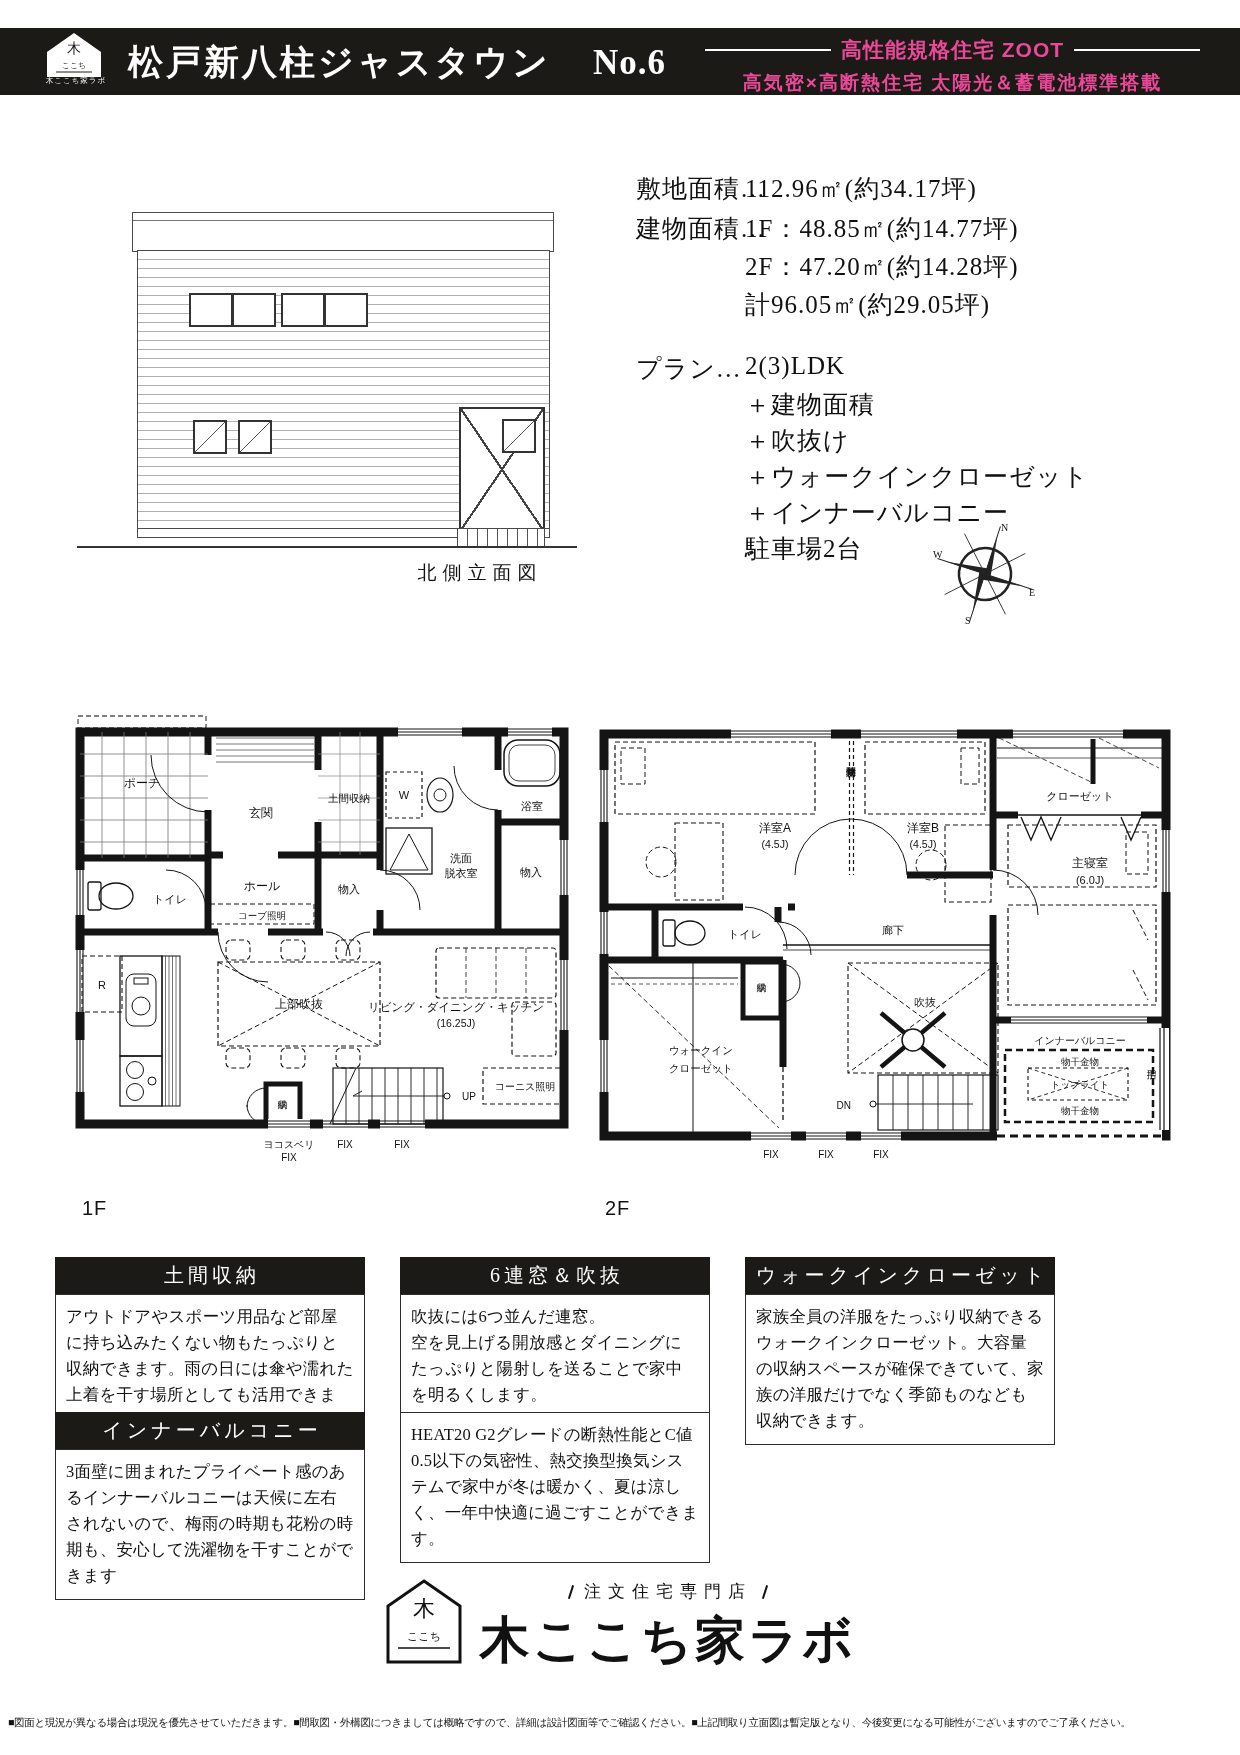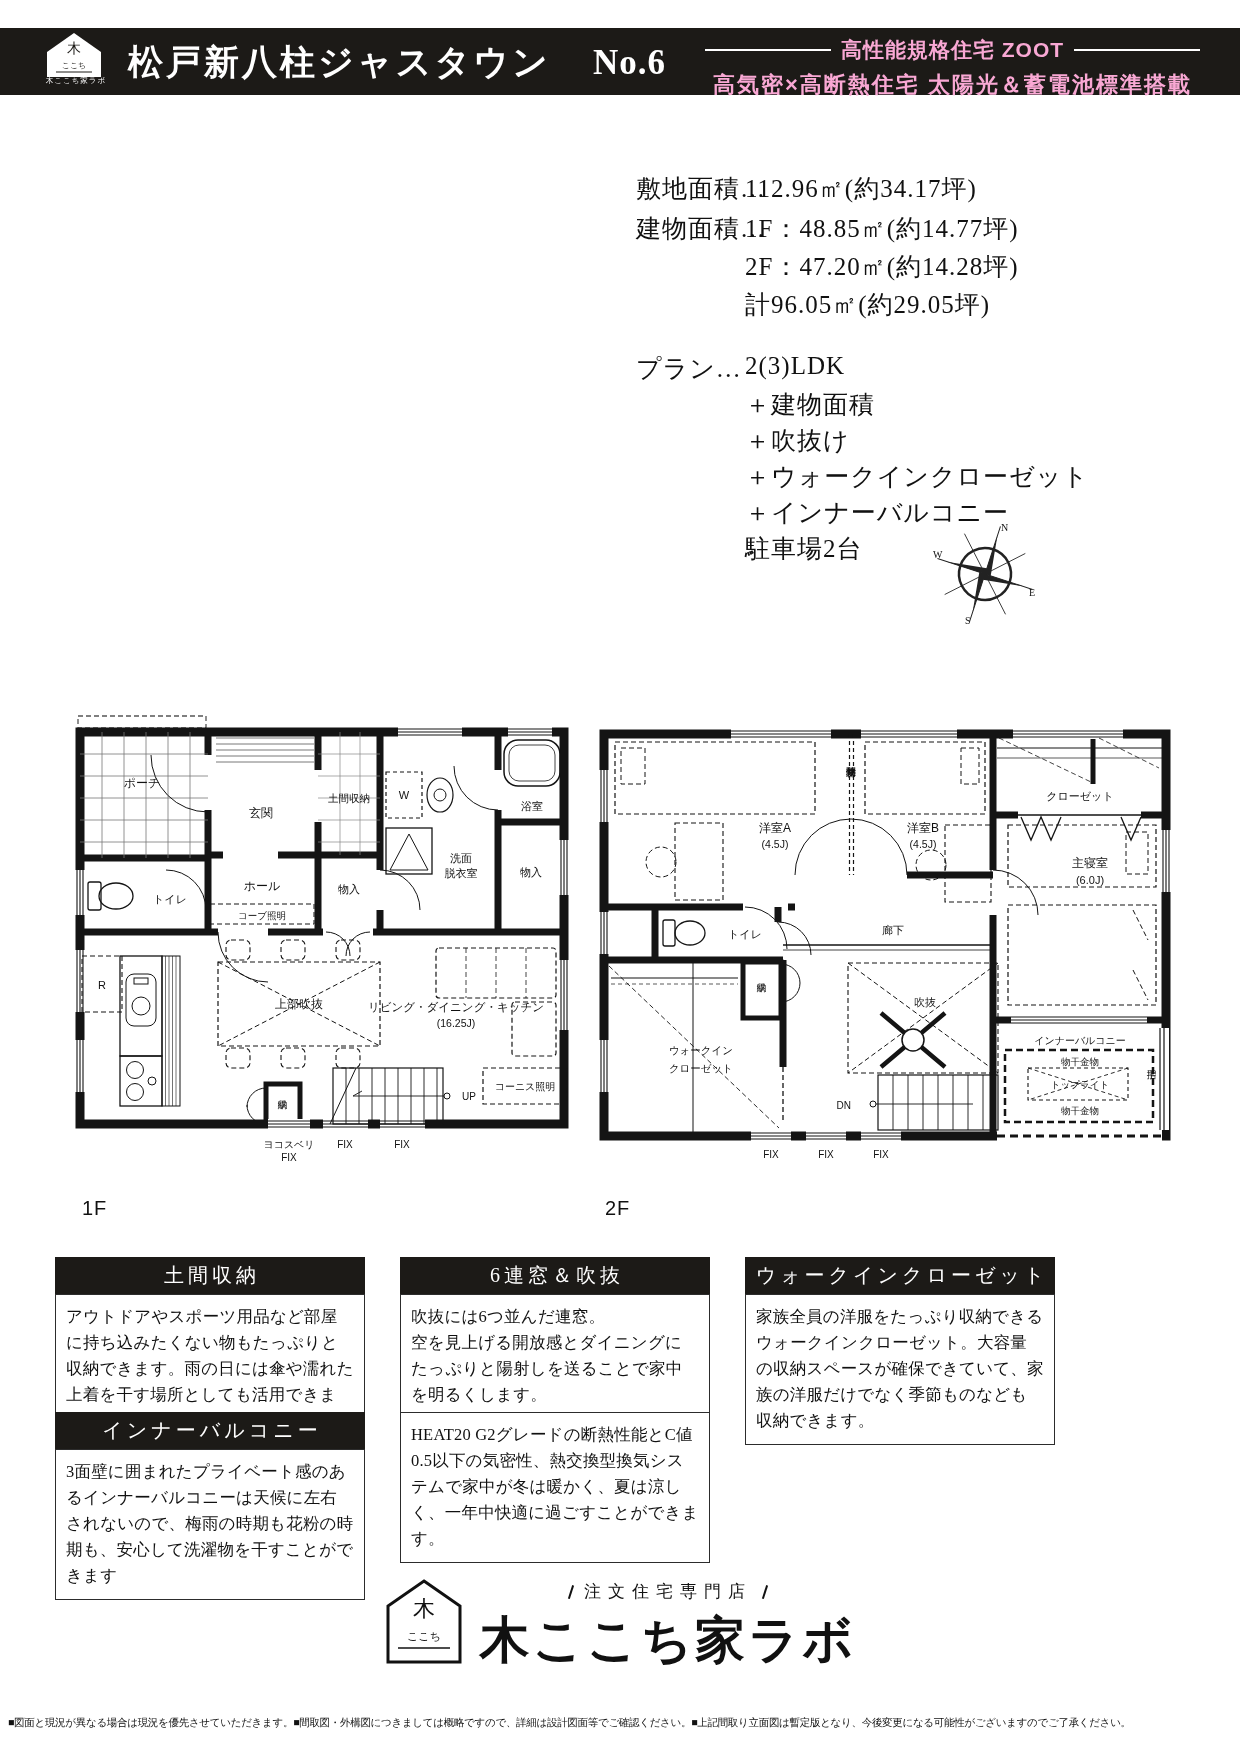--- a/index.html
+++ b/index.html
@@ -6,24 +6,24 @@
   .page{position:relative;width:1240px;height:1755px;margin:0 auto;background:#fff;overflow:hidden;
         font-family:"Liberation Serif",serif;color:#111}
   .abs{position:absolute}
 
   
   .topbar{position:absolute;left:0;top:28px;width:1240px;height:67px;background:#1c1a17}
   .logo-name{position:absolute;left:34px;top:48px;width:84px;text-align:center;color:#fff;
              font-size:7.5px;font-family:"Liberation Sans",sans-serif;letter-spacing:1px}
   .title{position:absolute;left:128px;top:11px;font-size:35px;font-weight:bold;color:#fff;letter-spacing:3px;white-space:nowrap}
   .title .no{margin-left:42px;letter-spacing:1px}
-  .brand{position:absolute;left:705px;top:8px;width:495px;color:#f9a8d4;font-family:"Liberation Sans",sans-serif}
+  .brand{position:absolute;left:705px;top:8px;width:495px;color:#ec4899;font-family:"Liberation Sans",sans-serif}
   .b1{display:flex;align-items:center;gap:10px;font-size:21px;font-weight:bold;letter-spacing:1px}
   .b1 .rule{flex:1;height:2px;background:#fff}
-  .b2{margin-top:6px;text-align:center;font-size:22px;font-weight:bold;letter-spacing:2px}
+  .b2{margin-top:6px;text-align:center;font-size:19px;font-weight:bold;letter-spacing:2px}
 
   
   .specs{position:absolute;left:628px;top:160px;width:575px;height:450px}
   .sr{position:absolute;font-size:25px;letter-spacing:1px;white-space:nowrap}
   .sr .lab{position:absolute;left:8px;top:0}
   .sr .val{position:absolute;left:117px;top:0}
 
   
   .elev{position:absolute;left:75px;top:190px;width:505px;height:400px}
   .parapet{position:absolute;left:57px;top:22px;width:420px;height:38px;border:1.5px solid #4a4a4a;background:#fff}
@@ -125,20 +125,36 @@
         <span class="val">＋ウォークインクローゼット</span>
       </div>
     <div class="sr" style="top:336px">
         <span class="val">＋インナーバルコニー</span>
       </div>
     <div class="sr" style="top:372px">
         <span class="val">駐車場2台</span>
       </div>
   </div>
 
+  <div class="elev">
+    <div class="parapet">
+        <div class="pline"></div>
+      </div>
+    <div class="ebody"></div>
+    <div class="ewin mull" style="left:114px;top:103px;width:83px;height:30px"></div>
+    <div class="ewin mull" style="left:206px;top:103px;width:83px;height:30px"></div>
+    <div class="abs xwin" style="left:118px;top:230px;width:30px;height:30px"></div>
+    <div class="abs xwin" style="left:163px;top:230px;width:30px;height:30px"></div>
+    <div class="door"></div>
+    <div class="abs xwin" style="left:427px;top:229px;width:30px;height:30px"></div>
+    <div class="found"></div>
+    <div class="pgrid"></div>
+    <div class="ground"></div>
+    <div class="ecap">北側立面図</div>
+  </div>
 
   <svg class="abs" style="left:925px;top:518px" width="120" height="112" viewBox="0 0 120 112">
     <g transform="rotate(18 60 56)" stroke="#222" fill="none">
       <circle cx="60" cy="56" r="26" stroke-width="2.5"></circle>
       <path d="M60 6 V106 M10 56 H110" stroke-width="1"></path>
       <path d="M28 24 L92 88 M92 24 L28 88" stroke-width="0.8"></path>
       <path d="M60 16 L66 56 L60 56 Z M60 96 L54 56 L60 56 Z M20 56 L60 50 L60 56 Z M100 56 L60 62 L60 56 Z" fill="#222" stroke="none"></path>
     </g>
     <text x="76" y="13" class="t10" style="font-family:'Liberation Serif',serif">N</text>
     <text x="104" y="78" class="t10" style="font-family:'Liberation Serif',serif">E</text>

